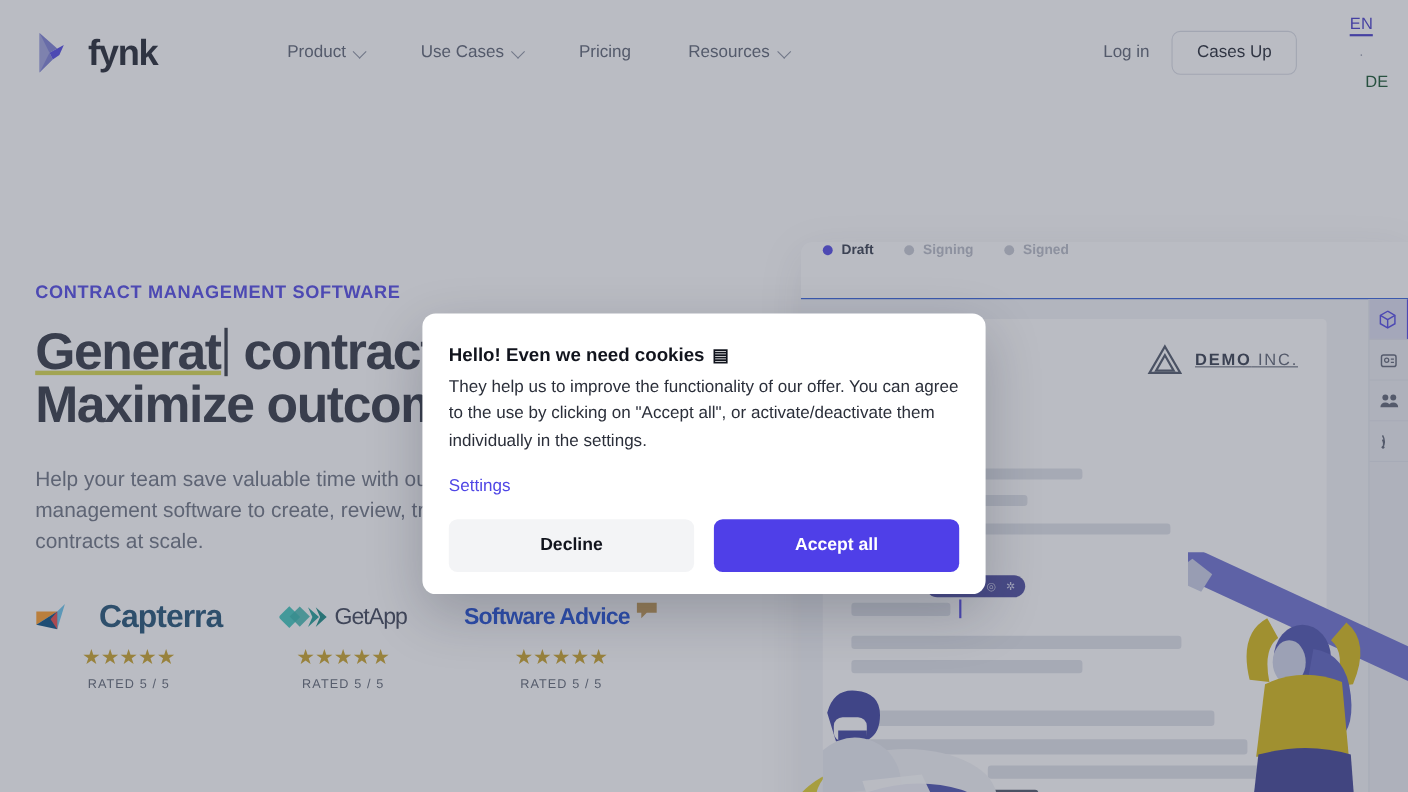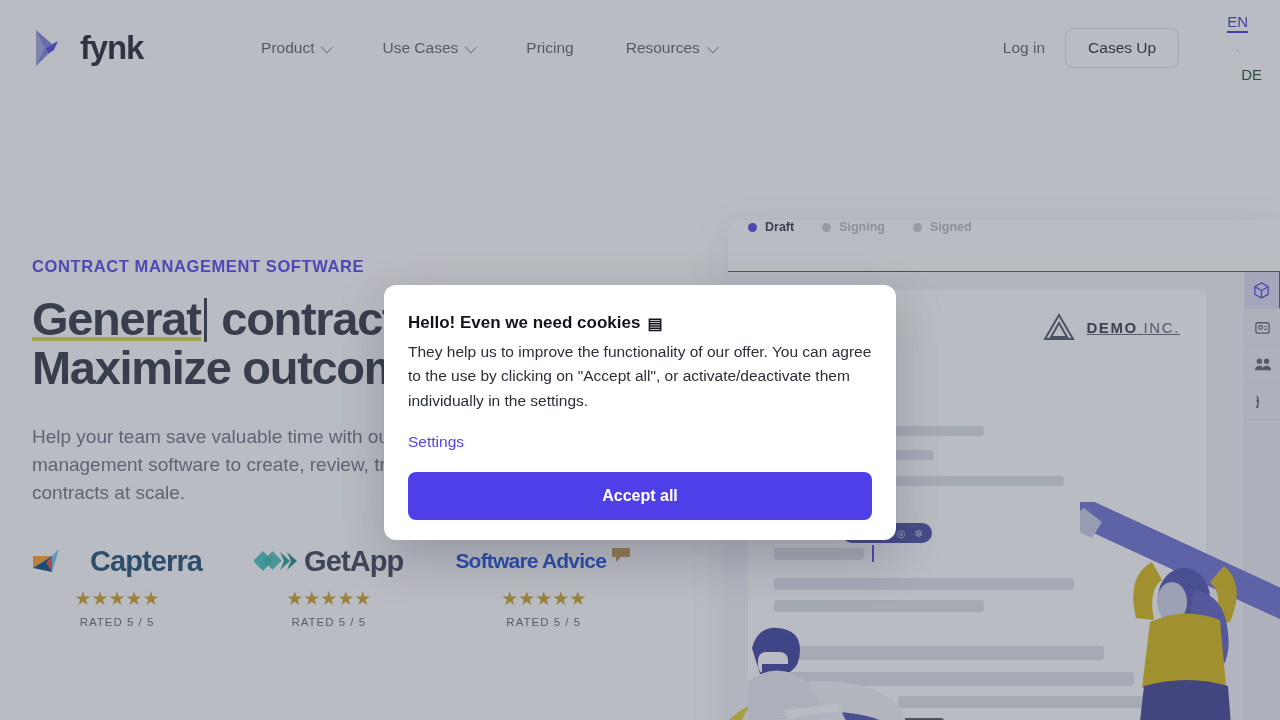--- a/index.html
+++ b/index.html
@@ -76,21 +76,21 @@
   .subtext {
     margin-top: 30px; font-size: 19px; line-height: 1.48;
     color: #6b7280; max-width: 560px;
   }
 
   
   .badges { position: absolute; left: 32px; top: 472px; display: flex; gap: 52px; }
   .badge { display: flex; flex-direction: column; align-items: center; }
   .badge-logo { height: 34px; display: flex; align-items: center; gap: 6px; }
   .cap-text { font-size: 29px; font-weight: bold; color: #1d4f73; letter-spacing: -0.9px; margin-left: 24px; }
-  .getapp-text { font-size: 29px; font-weight: bold; color: #3b4255; letter-spacing: -0.9px; }
+  .getapp-text { font-size: 21px; font-weight: normal; color: #3b4255; letter-spacing: -0.9px; }
   .sa-text { font-size: 21px; font-weight: bold; color: #1d4ed8; letter-spacing: -0.8px; }
   .stars { margin-top: 11px; display: flex; gap: 6px; font-size: 19px; color: #c9a227; line-height: 1; }
   .rated { margin-top: 8px; font-size: 11.5px; letter-spacing: 1px; color: #5f6674; }
 
   
   .mock { position: absolute; right: 0; top: 148px; width: 600px; height: 572px; }
   .mock-shell {
     position: absolute; left: 48px; top: 0; width: 552px; height: 572px;
     background: #f3f4f7; border-radius: 10px 0 0 0; overflow: hidden;
     box-shadow: 0 10px 40px rgba(40,44,63,.10);
@@ -384,17 +384,18 @@
 
   <div class="overlay"></div>
   <div class="cookie">
     <div class="cookie-title">
       <span>Hello! Even we need cookies</span>
       <span class="cookie-emoji">▤</span>
     </div>
     <div class="cookie-body">They help us to improve the functionality of our offer. You can agree to the use by clicking on "Accept all", or activate/deactivate them individually in the settings.</div>
     <span class="cookie-settings">Settings</span>
     <div class="cookie-actions">
+      <button class="btn-decline">Decline</button>
       <button class="btn-accept">Accept all</button>
     </div>
   </div>
 
 </div>
 
 </body></html>

